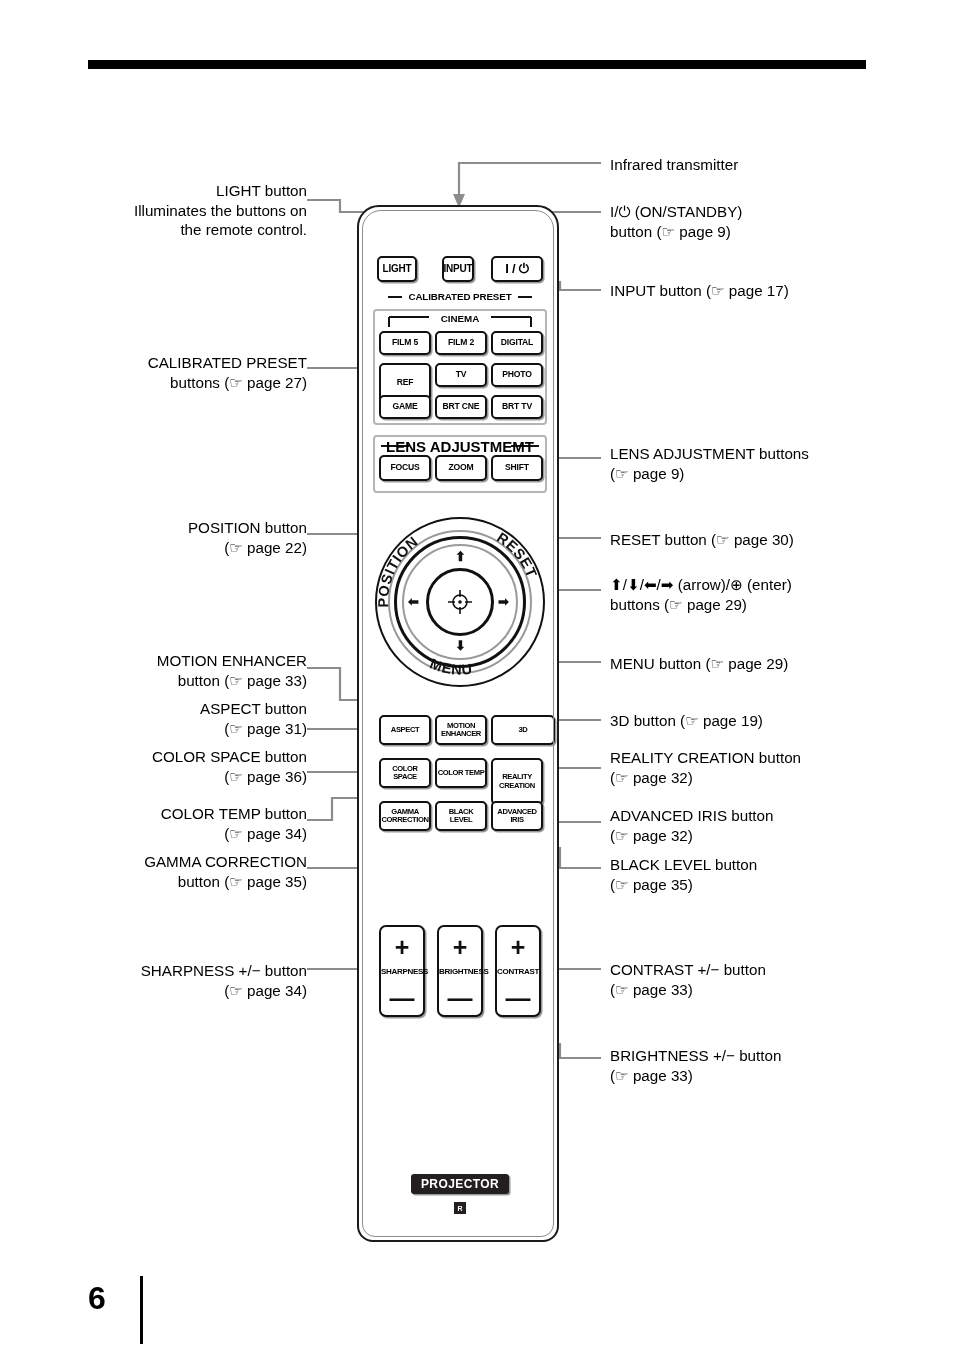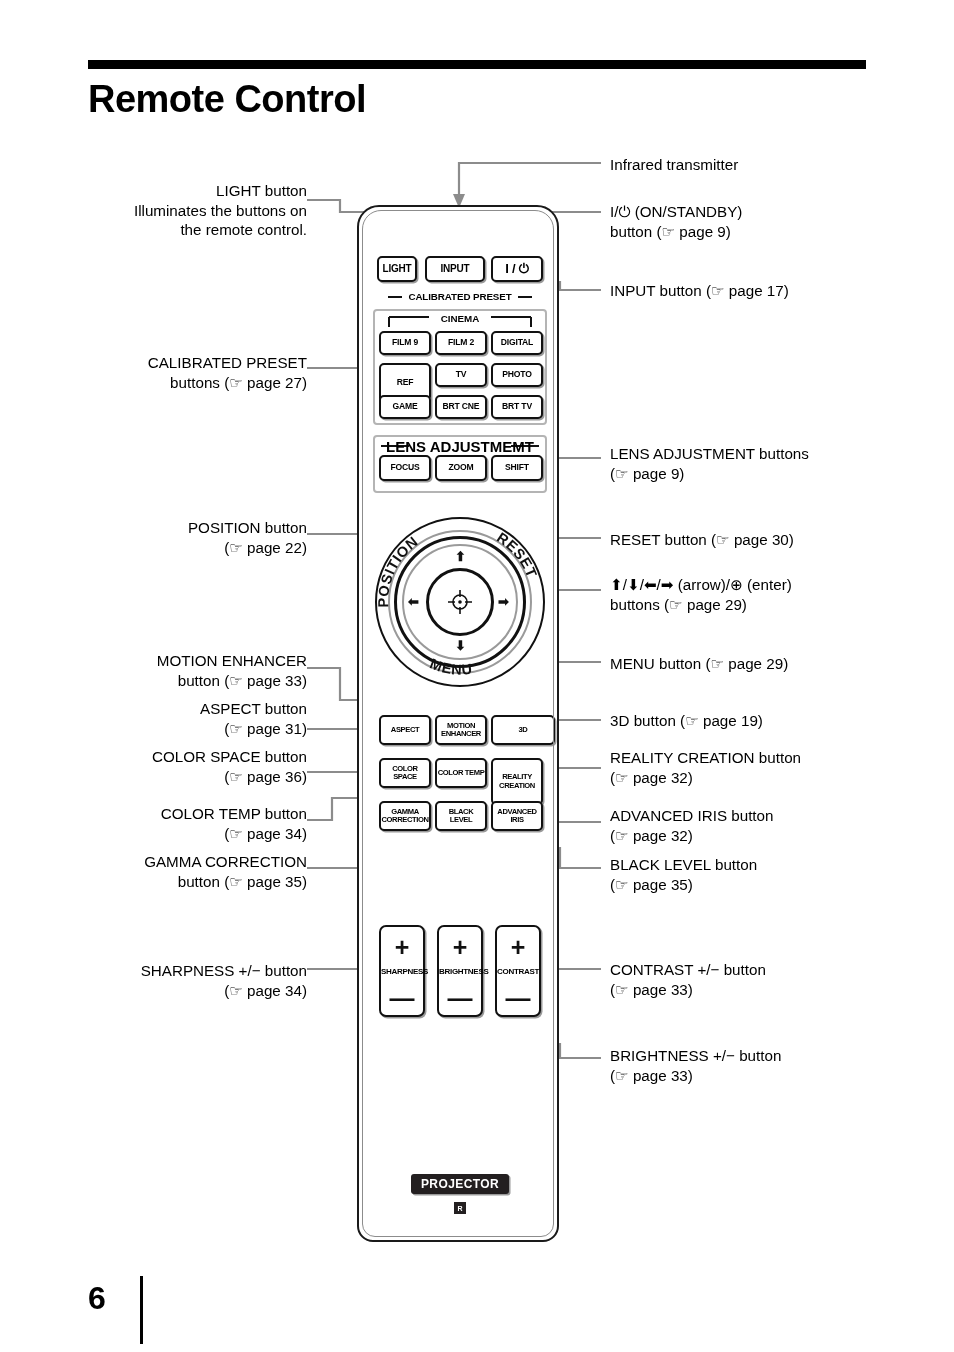--- a/index.html
+++ b/index.html
@@ -164,21 +164,20 @@
     color: #fff; font-size: 7px; font-weight: bold;
     display: flex; align-items: center; justify-content: center;
     line-height: 1;
   }
 </style>
 </head>
 <body>
 
 <div id="page-header">
   <div id="header-rule"></div>
-  <h1 id="page-title">Remote Control</h1>
 </div>
 
 <svg id="leaders" viewBox="0 0 954 1352" xmlns="http://www.w3.org/2000/svg">
   <g fill="none" stroke="#8c8c8c" stroke-width="2.2">
 
     <path d="M601 163 L459 163 L459 198"></path>
 
     <path d="M307 200 L340 200 L340 212 L398 212 L398 256"></path>
 
     <path d="M601 212 L536 212 L536 220 L516 220 L516 258"></path>
@@ -282,38 +281,38 @@
 <div class="callout right" style="left:610px; top:855px; width:300px;">BLACK LEVEL button
 (☞ page 35)</div>
 <div class="callout right" style="left:610px; top:960px; width:300px;">CONTRAST +/− button
 (☞ page 33)</div>
 <div class="callout right" style="left:610px; top:1046px; width:300px;">BRIGHTNESS +/− button
 (☞ page 33)</div>
 
 <div id="remote">
 
   <div class="key" style="left:18px; top:49px; width:40px; height:26px;">LIGHT</div>
-  <div class="key" style="left:66px; top:49px; width:60px; height:26px;">INPUT</div>
+  <div class="key" style="left:83px; top:49px; width:32px; height:26px;">INPUT</div>
   <div class="key" style="left:132px; top:49px; width:52px; height:26px; font-size:13px;">I / ⏻</div>
 
   <div id="cp-heading">
     <span class="bar"></span>
     <span class="txt">CALIBRATED PRESET</span>
     <span class="bar"></span>
   </div>
 
   <div class="frame" style="left:14px; top:102px; width:174px; height:116px;"></div>
 
   <svg id="cinema-bracket" viewBox="0 0 146 14">
     <path d="M2 2 L2 12 M2 2 L42 2 M104 2 L144 2 M144 2 L144 12" stroke="#111" stroke-width="2" fill="none"></path>
   </svg>
   <div style="position:absolute; left:0; top:106px; width:202px; text-align:center;
               font-size:9.8px; font-weight:bold;">CINEMA</div>
 
-  <div class="key small" style="left:20px;  top:124px; width:52px; height:24px;">FILM 9</div>
+  <div class="key small" style="left:20px;  top:124px; width:52px; height:24px;">FILM 5</div>
   <div class="key small" style="left:76px;  top:124px; width:52px; height:24px;">FILM 2</div>
   <div class="key small" style="left:132px; top:124px; width:52px; height:24px;">DIGITAL</div>
 
   <div class="key small" style="left:20px;  top:156px; width:52px; height:40px;">REF</div>
   <div class="key small" style="left:76px;  top:156px; width:52px; height:24px;">TV</div>
   <div class="key small" style="left:132px; top:156px; width:52px; height:24px;">PHOTO</div>
 
   <div class="key small" style="left:20px;  top:188px; width:52px; height:24px;">GAME</div>
   <div class="key small" style="left:76px;  top:188px; width:52px; height:24px;">BRT CNE</div>
   <div class="key small" style="left:132px; top:188px; width:52px; height:24px;">BRT TV</div>

